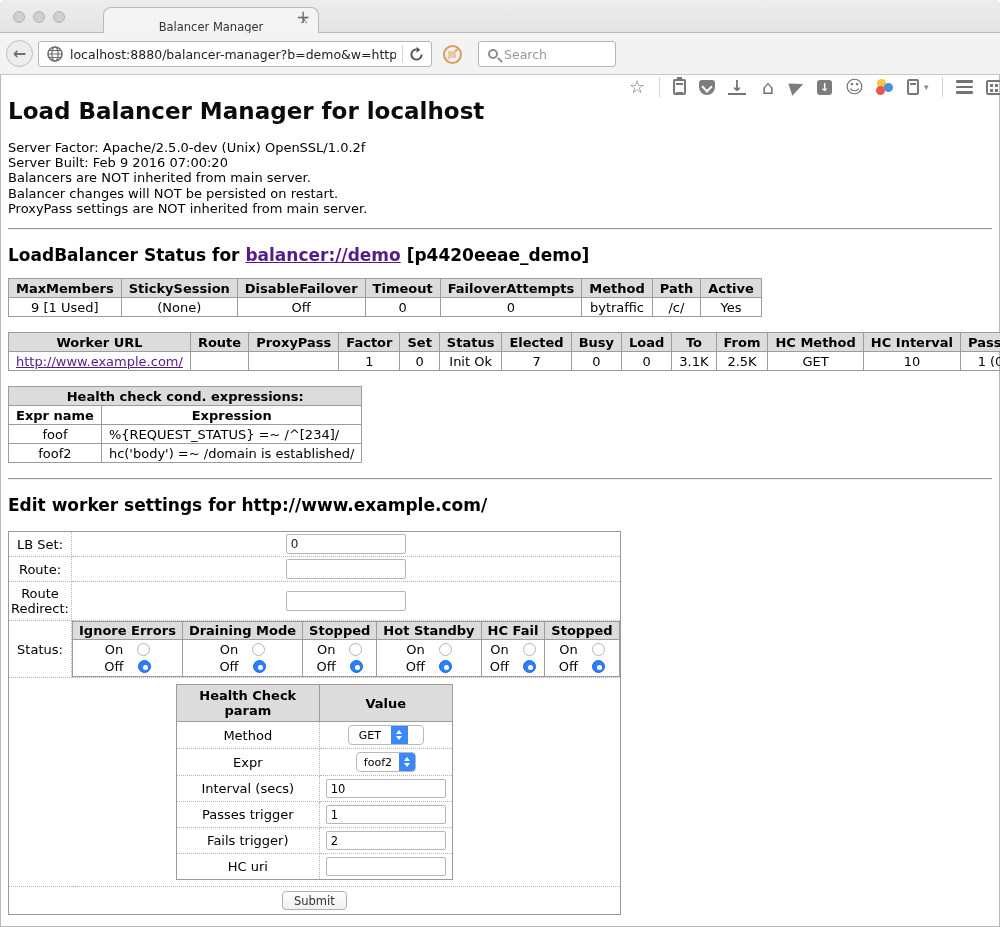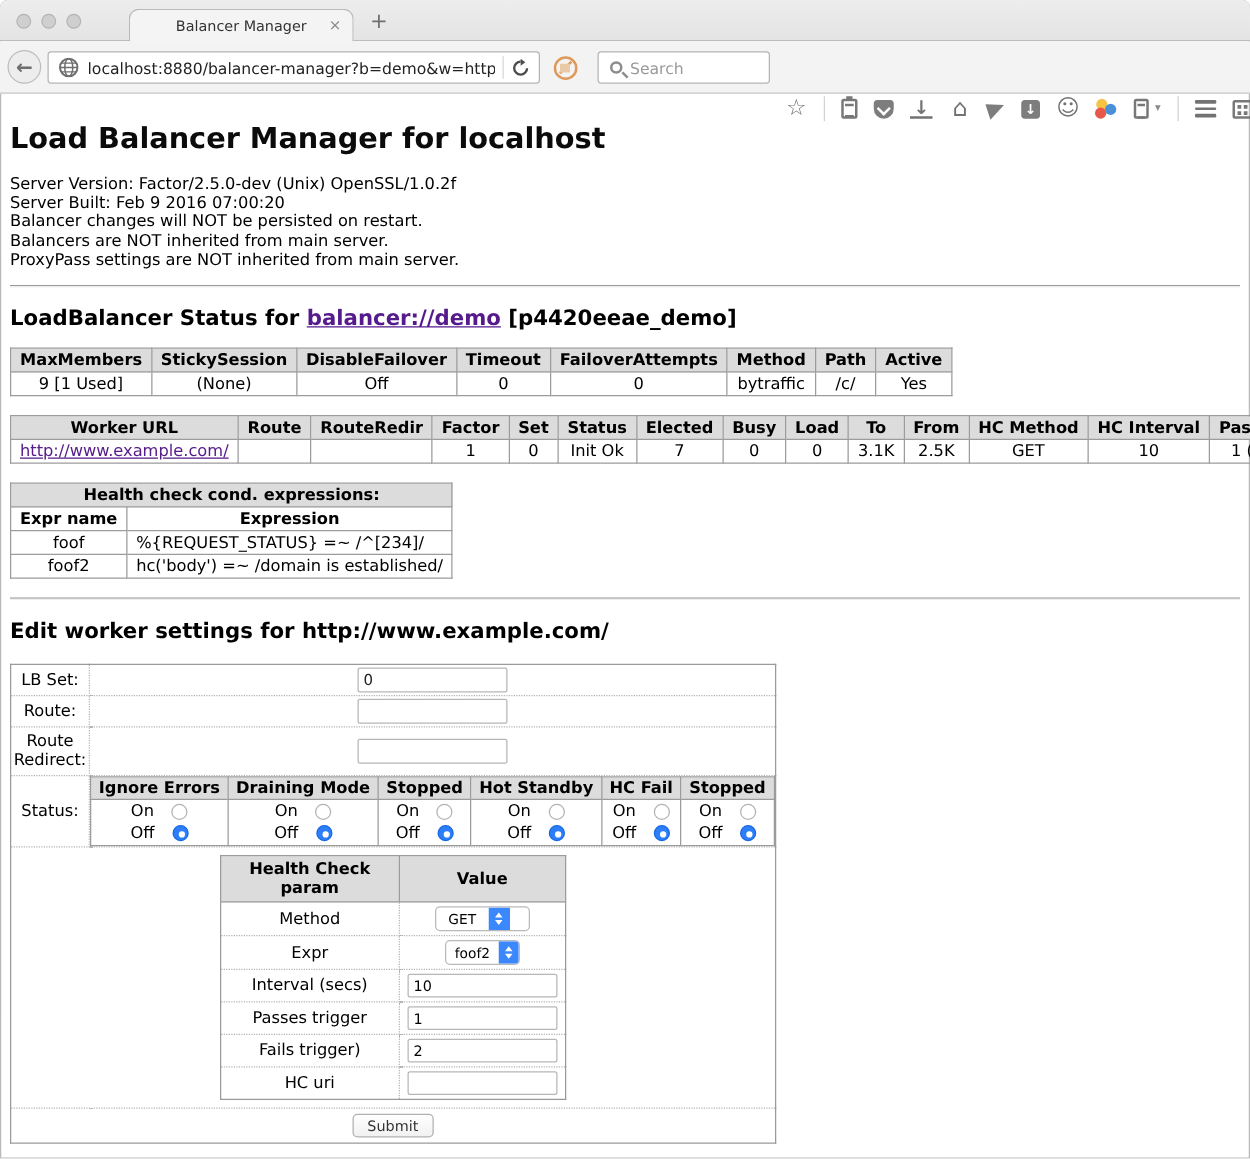--- a/index.html
+++ b/index.html
@@ -3,21 +3,21 @@
 <meta charset="utf-8">
 <style>
   * { box-sizing: border-box; margin: 0; padding: 0; }
   body { background:#fff; font-family:"DejaVu Sans", sans-serif; }
   .screen { position:relative; width:1000px; height:927px; background:#fff; overflow:hidden; border-radius:6px 6px 0 0; box-shadow:0 0 0 1px #b9b9b9 inset; }
 
   
   .tabbar { position:absolute; top:0; left:0; width:100%; height:33px; background:linear-gradient(#ededed,#e4e4e4); border-bottom:1px solid #bdbdbd; border-radius:6px 6px 0 0; }
   .traffic { position:absolute; top:11px; left:13px; display:flex; gap:8px; }
   .tl-dot { width:12px; height:12px; border-radius:50%; background:#cfcfcf; border:1px solid #b4b4b4; }
-  .tab { position:absolute; left:103px; top:7px; width:180px; height:27px; background:#f4f4f4; border:1px solid #b9b9b9; border-bottom:none; border-radius:8px 8px 0 0; display:flex; align-items:center; justify-content:center; }
+  .tab { position:absolute; left:103px; top:7px; width:216px; height:27px; background:#f4f4f4; border:1px solid #b9b9b9; border-bottom:none; border-radius:8px 8px 0 0; display:flex; align-items:flex-end; justify-content:center; }
   .tab-title { font-size:11.5px; color:#333; }
   .tab-close { position:absolute; right:9px; top:5px; font-size:12px; color:#8a8a8a; line-height:14px; }
   .newtab-btn { position:absolute; left:296px; top:7px; font-size:17px; color:#6f6f6f; }
   .navbar { position:absolute; top:33px; left:0; width:100%; height:42px; background:#f3f3f3; border-bottom:1px solid #c8c8c8; }
   .back-btn { position:absolute; left:6px; top:7px; width:27px; height:27px; border-radius:50%; background:#ededed; border:1px solid #bdbdbd; color:#6e6e6e; font-size:16px; text-align:center; line-height:25px; font-weight:bold; }
   .urlbar { position:absolute; left:38px; top:8px; width:394px; height:26px; background:#fff; border:1px solid #b5b5b5; border-radius:3px; display:flex; align-items:center; }
   .globe { margin:0 7px 0 8px; flex:0 0 auto; }
   .url-text { font-size:12.5px; color:#222; white-space:nowrap; overflow:hidden; flex:1; }
   .url-div { width:1px; height:18px; background:#d7d7d7; margin:0 6px; }
   .reload { margin-right:7px; flex:0 0 auto; }
@@ -167,24 +167,24 @@
           <i></i>
           <i></i>
         </span>
       <span class="icon-grid"></span>
     </div>
   </div>
 
   <div class="content">
     <h1 class="page-title">Load Balancer Manager for localhost</h1>
 
-    <div class="srvline">Server Version: Factor/2.5.0-dev (Unix) OpenSSL/1.0.2f</div>
+    <div class="srvline">Server Factor: Apache/2.5.0-dev (Unix) OpenSSL/1.0.2f</div>
     <div class="srvline">Server Built: Feb 9 2016 07:00:20</div>
+    <div class="srvline">Balancers are NOT inherited from main server.</div>
     <div class="srvline">Balancer changes will NOT be persisted on restart.</div>
-    <div class="srvline">Balancers are NOT inherited from main server.</div>
     <div class="srvline">ProxyPass settings are NOT inherited from main server.</div>
 
     <hr class="rule">
 
     <h3 class="sect"><span>LoadBalancer Status for </span><a class="plink" href="#">balancer://demo</a><span> [p4420eeae_demo]</span></h3>
 
     <table class="dtable">
       <tbody>
           <tr>
         <th>MaxMembers</th>
@@ -207,21 +207,21 @@
         <td>Yes</td>
       </tr>
     </tbody>
       </table>
 
     <table class="dtable">
       <tbody>
           <tr>
         <th style="min-width:150px;">Worker URL</th>
         <th>Route</th>
-        <th>RouteRedir</th>
+        <th>ProxyPass</th>
         <th>Factor</th>
         <th>Set</th>
         <th>Status</th>
         <th>Elected</th>
         <th>Busy</th>
         <th>Load</th>
         <th>To</th>
         <th>From</th>
         <th>HC Method</th>
         <th>HC Interval</th>

